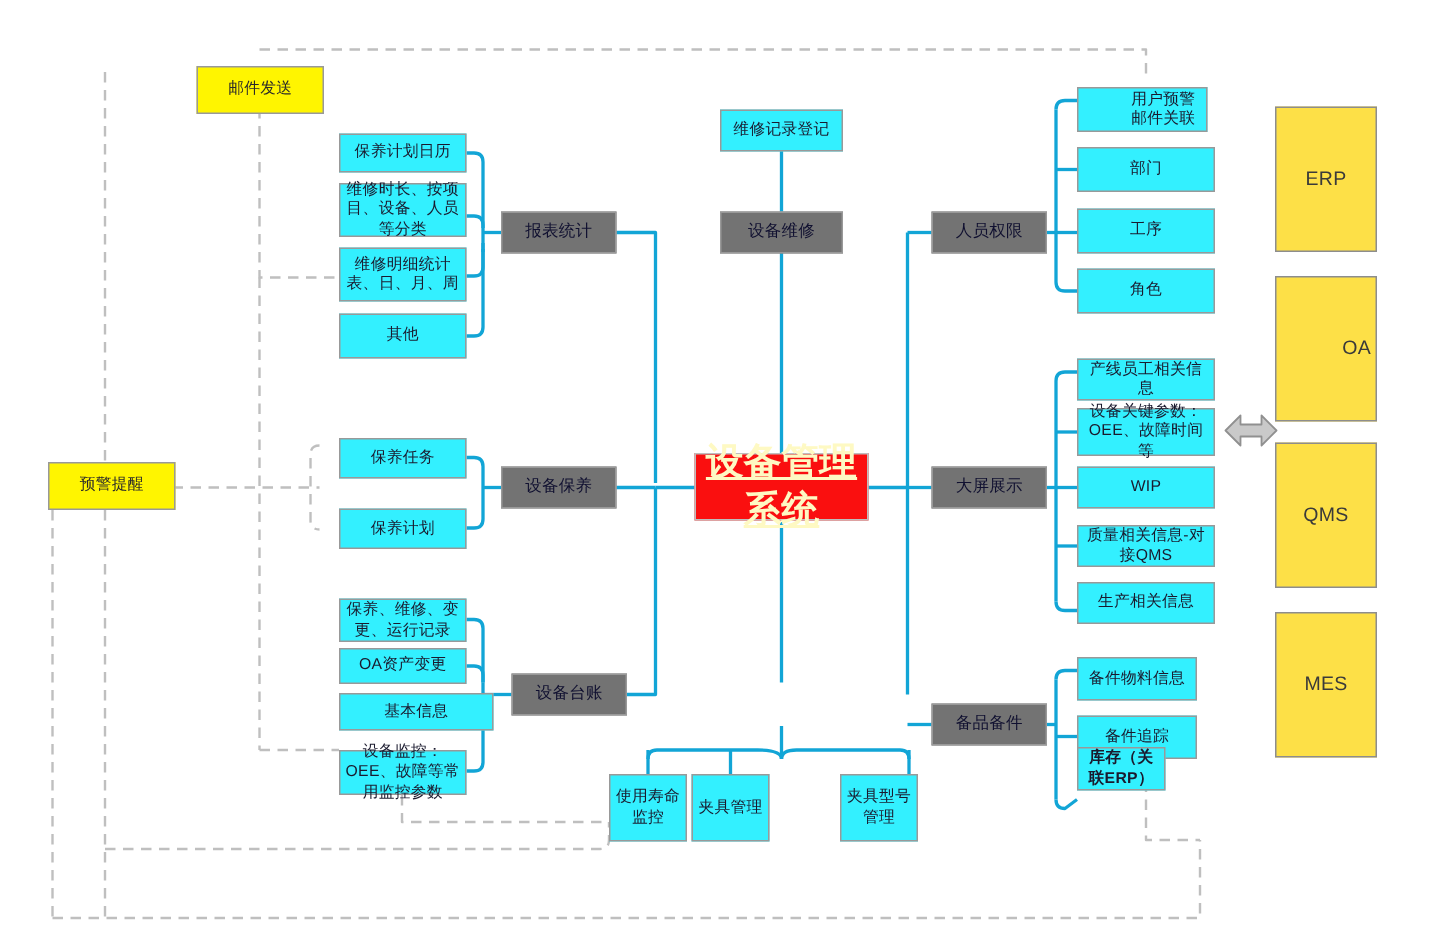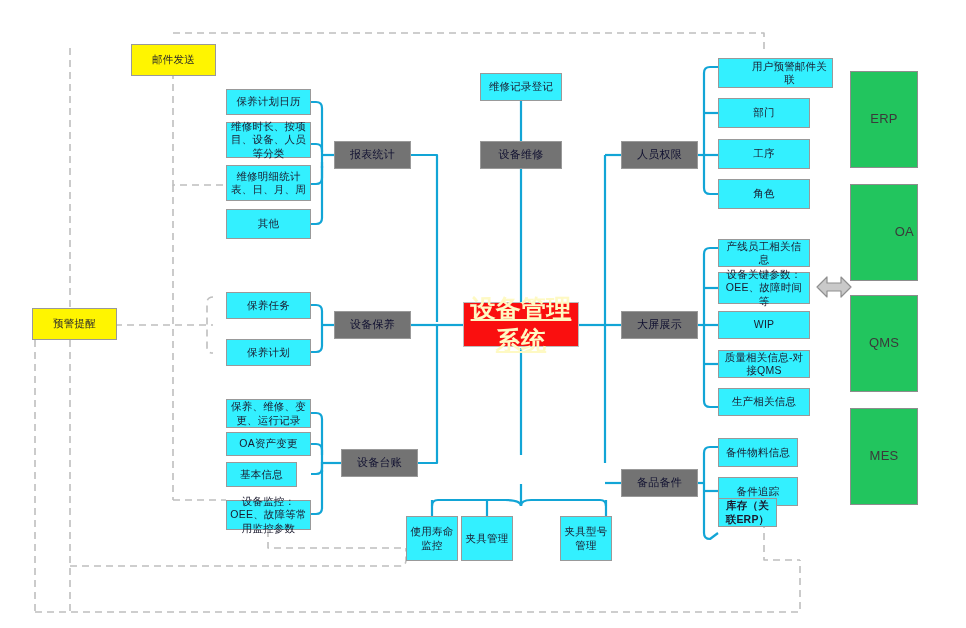--- a/index.html
+++ b/index.html
@@ -52,21 +52,21 @@
   }
   .n-red {
     background: #FA0F0F;
     color: #fef9c3;
     font-size: 25px;
     font-weight: bold;
     border-color: #bdbdbd;
     text-decoration: underline;
   }
   .n-gray {
-    background: #22c55e;
+    background: #fde047;
     color: #3a3a3a;
     font-size: 13px;
     border-color: #8d8d8d;
   }
   .arrow-ico {
     position: absolute;
     left: 814px;
     top: 272px;
     width: 40px;
     height: 30px;
@@ -199,21 +199,21 @@
   <div class="node n-cyan" style="left:226px; top:339px; width:85px; height:27px;">
     <span>保养计划</span>
   </div>
 
   <div class="node n-cyan" style="left:226px; top:399px; width:85px; height:29px;">
     <span>保养、维修、变更、运行记录</span>
   </div>
   <div class="node n-cyan" style="left:226px; top:432px; width:85px; height:24px;">
     <span>OA资产变更</span>
   </div>
-  <div class="node n-cyan" style="left:226px; top:462px; width:71px; height:25px;">
+  <div class="node n-cyan" style="left:226px; top:462px; width:103px; height:25px;">
     <span>基本信息</span>
   </div>
   <div class="node n-cyan" style="left:226px; top:500px; width:85px; height:30px;">
     <span>设备监控：OEE、故障等常用监控参数</span>
   </div>
 
   <div class="node n-blue" style="left:334px; top:141px; width:77px; height:28px;">
     <span>报表统计</span>
   </div>
   <div class="node n-blue" style="left:334px; top:311px; width:77px; height:28px;">
@@ -247,21 +247,21 @@
   <div class="node n-blue" style="left:621px; top:141px; width:77px; height:28px;">
     <span>人员权限</span>
   </div>
   <div class="node n-blue" style="left:621px; top:311px; width:77px; height:28px;">
     <span>大屏展示</span>
   </div>
   <div class="node n-blue" style="left:621px; top:469px; width:77px; height:28px;">
     <span>备品备件</span>
   </div>
 
-  <div class="node n-cyan" style="left:718px; top:58px; width:115px; height:30px;padding-left:31px;">
+  <div class="node n-cyan" style="left:718px; top:58px; width:87px; height:30px;padding-left:31px;">
     <span>用户预警邮件关联</span>
   </div>
   <div class="node n-cyan" style="left:718px; top:98px; width:92px; height:30px;">
     <span>部门</span>
   </div>
   <div class="node n-cyan" style="left:718px; top:139px; width:92px; height:30px;">
     <span>工序</span>
   </div>
   <div class="node n-cyan" style="left:718px; top:179px; width:92px; height:30px;">
     <span>角色</span>

